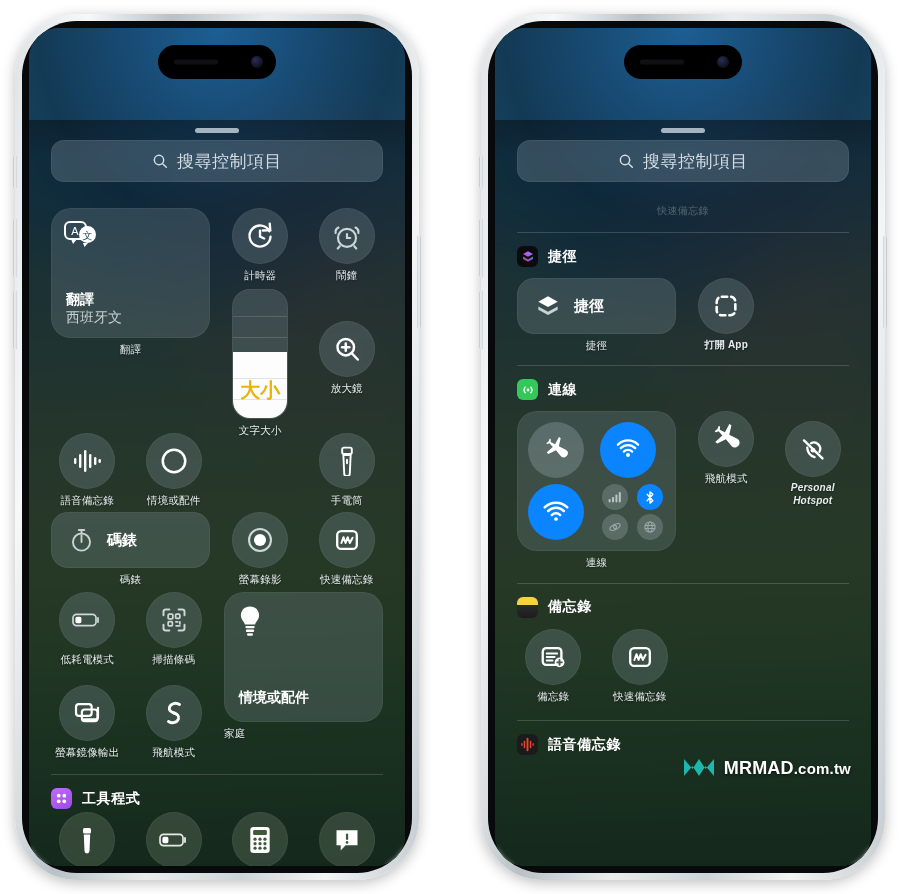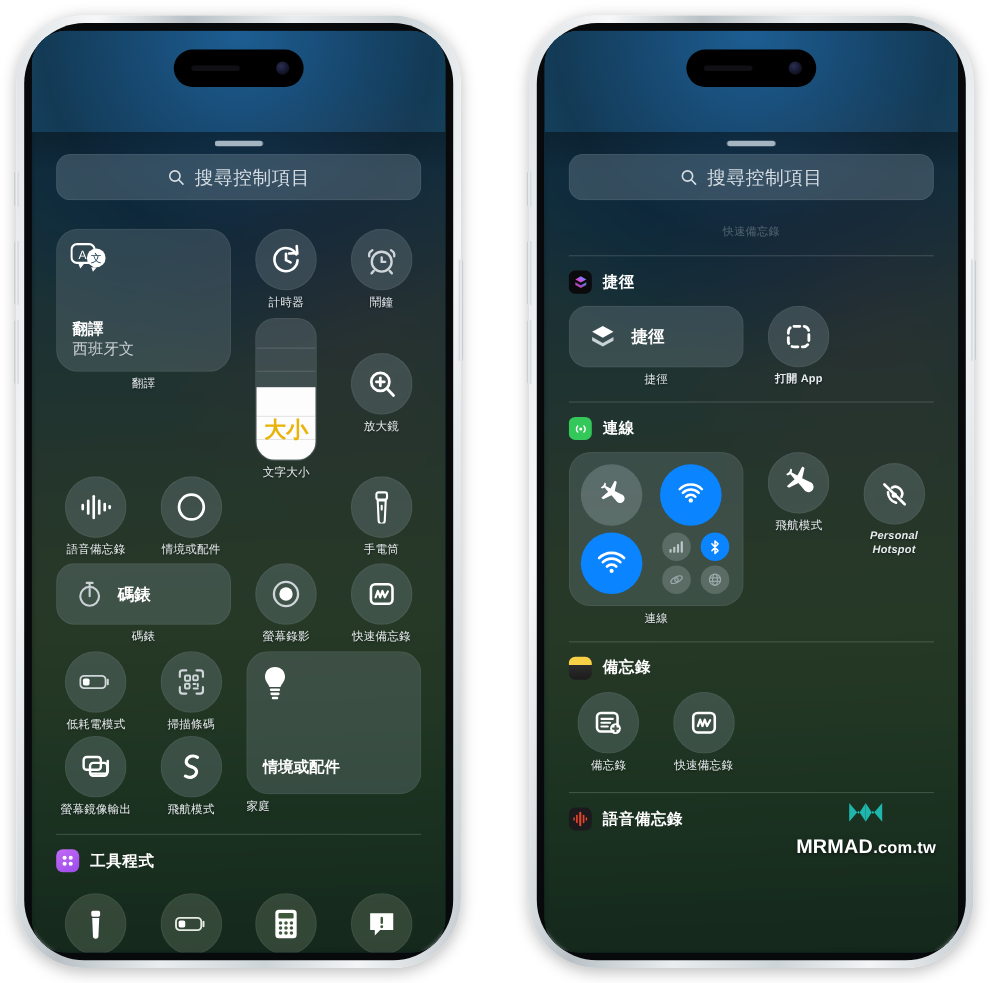--- a/index.html
+++ b/index.html
@@ -139,21 +139,21 @@
   .cbig.on{background:#0a84ff;}
   .quad{display:grid;grid-template-columns:1fr 1fr;grid-template-rows:1fr 1fr;gap:4px;align-items:center;justify-items:center;}
   .csm{width:26px;height:26px;border-radius:50%;display:flex;align-items:center;justify-content:center;background:rgba(150,165,168,.34);}
   .csm.on{background:#0a84ff;}
 
   
   .dock{position:absolute;left:22px;right:22px;bottom:-2px;display:grid;grid-template-columns:repeat(4,1fr);gap:14px;z-index:7;}
   .dock .circle{width:56px;height:56px;margin:0 auto;background:rgba(140,155,130,.26);}
 
   svg{display:block;}
-  .wm{position:absolute;right:20px;bottom:86px;display:flex;align-items:center;gap:8px;z-index:12;flex-direction:column;}
+  .wm{position:absolute;right:20px;bottom:86px;display:flex;align-items:center;gap:8px;z-index:12;}
   .wm .wmt{color:#fff;font-size:18px;font-weight:bold;letter-spacing:.2px;text-shadow:0 1px 3px rgba(0,0,0,.6);}
   .wm .wmt small{font-weight:bold;font-size:15px;}
   .ghost{font-size:10px;color:rgba(220,230,235,.30);text-align:center;letter-spacing:.4px;}
 </style>
 </head>
 <body>
 
 <div class="stage">
 
   <div class="phone">
@@ -347,21 +347,21 @@
                   <svg width="28" height="28" viewBox="0 0 24 24">
                     <rect x="3.6" y="4.4" width="16.8" height="15.2" rx="3.4" fill="none" stroke="#ffffff" stroke-width="2"></rect>
                     <path d="M7.2 14.6 L9 9.6 L10.8 14.6 L12.6 9.6 L14.4 14.6 L16.8 10" fill="none" stroke="#ffffff" stroke-width="1.7" stroke-linecap="round" stroke-linejoin="round"></path>
                   </svg>
                 </span>
               </div>
               <div class="cap">快速備忘錄</div>
             </div>
           </div>
 
-          <div class="grid" style="margin-top:6px;row-gap:4px;">
+          <div class="grid" style="margin-top:6px;row-gap:20px;">
             <div class="cell">
               <div class="circle">
                 <span>
                   <svg width="30" height="20" viewBox="0 0 30 16">
                     <rect x="1" y="2.4" width="23" height="11.2" rx="3.6" fill="none" stroke="#cfd6d9" stroke-width="1.7"></rect>
                     <rect x="3.4" y="4.8" width="6" height="6.4" rx="1.6" fill="#ffffff"></rect>
                     <path d="M26 6 v4" stroke="#cfd6d9" stroke-width="1.8" stroke-linecap="round"></path>
                   </svg>
                 </span>
               </div>

